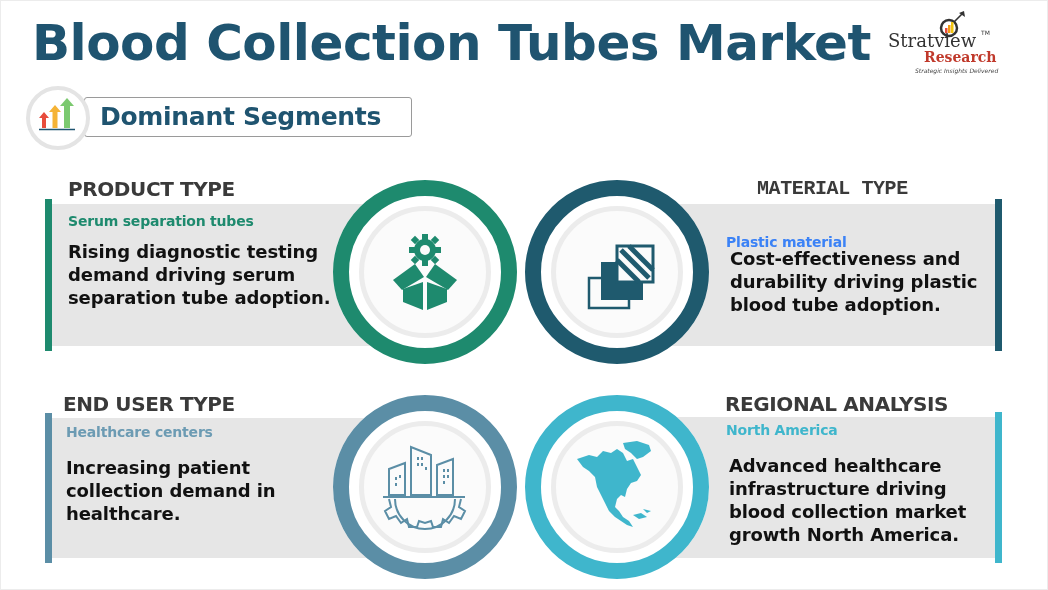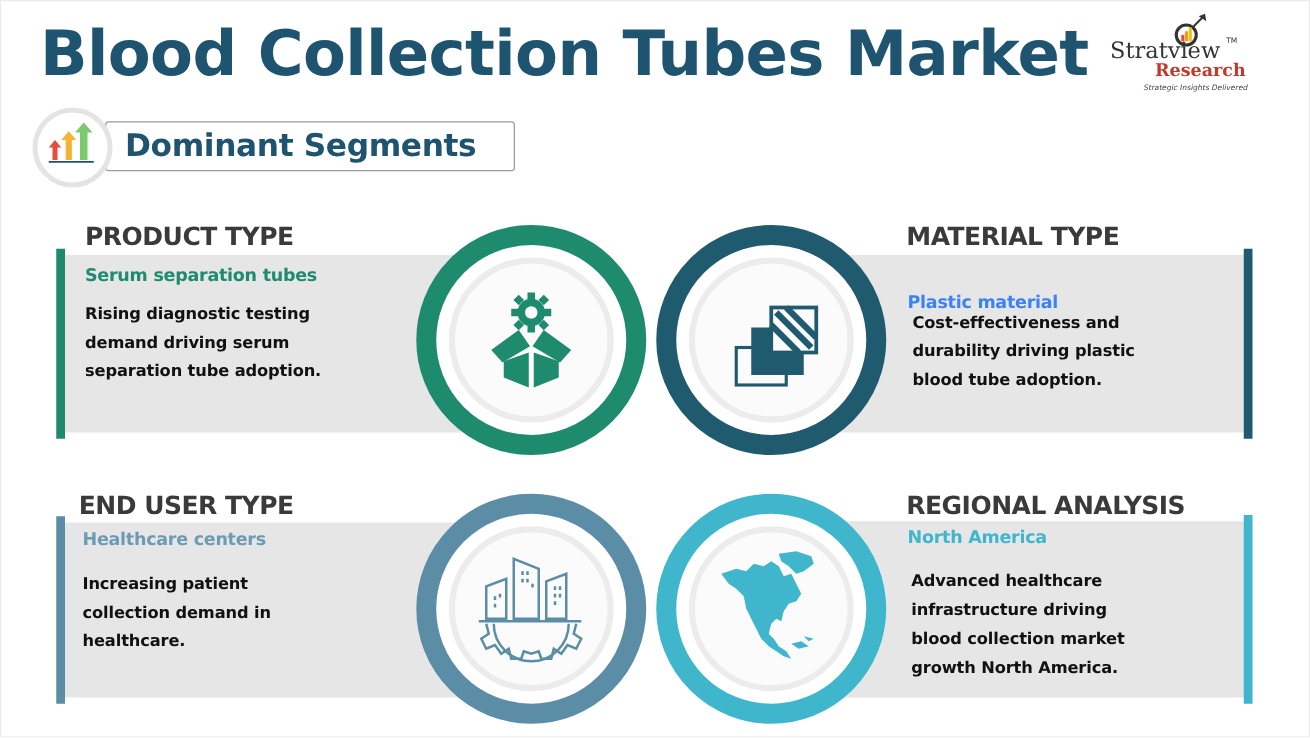--- a/index.html
+++ b/index.html
@@ -16,21 +16,21 @@
   .logo .mag { position: absolute; left: 55px; top: 2px; }
 
   .seg-icon { position: absolute; left: 26px; top: 86px; width: 64px; height: 64px; border-radius: 50%; border: 4px solid #e4e4e4; background: #fff; }
   .seg-box { position: absolute; left: 84px; top: 97px; width: 328px; height: 40px; border: 1px solid #9a9a9a; border-radius: 3px; background: #fff; }
   .seg-label { position: absolute; left: 100px; top: 102px; font-size: 25px; font-weight: bold; color: #1f5470; white-space: nowrap; letter-spacing: -0.3px; }
 
   .heading { position: absolute; font-size: 20px; font-weight: bold; color: #3a3a3a; white-space: nowrap; letter-spacing: -0.4px; }
   .card { position: absolute; background: #e6e6e6; }
   .bar { position: absolute; width: 7px; }
   .sub { position: absolute; font-size: 14px; font-weight: bold; white-space: nowrap; letter-spacing: -0.2px; }
-  .desc { position: absolute; font-size: 13px; font-weight: bold; color: #111; line-height: 23px; letter-spacing: -0.1px; }
+  .desc { position: absolute; font-size: 18px; font-weight: bold; color: #111; line-height: 23px; letter-spacing: -0.1px; }
 
   .ring { position: absolute; width: 184px; height: 184px; border-radius: 50%; background: #fff; }
   .ring .outer { position: absolute; left: 0; top: 0; width: 184px; height: 184px; border-radius: 50%; border: 16px solid; }
   .ring .inner { position: absolute; left: 26px; top: 26px; width: 132px; height: 132px; border-radius: 50%; border: 5px solid #ececec; background: #fbfbfb; }
   .ring svg { position: absolute; left: 42px; top: 42px; }
 </style>
 </head>
 <body>
 
 <div class="frame"></div>
@@ -90,21 +90,21 @@
       </g>
       <polygon points="18,58 40,42 49,55 27,68"></polygon>
       <polygon points="82,58 60,42 51,55 73,68"></polygon>
       <polygon points="28,67 48,60 48,88 28,80"></polygon>
       <polygon points="72,67 52,60 52,88 72,80"></polygon>
     </g>
     <circle cx="50" cy="28" r="5" fill="#fbfbfb"></circle>
   </svg>
 </div>
 
-<div class="heading" style="left:725px;top:177px;">MATERIAL TYPE</div>
+<div class="heading" style="left:757px;top:177px;font-family:Liberation Mono, monospace;">MATERIAL TYPE</div>
 <div class="card" style="left:600px;top:204px;width:396px;height:142px;"></div>
 <div class="bar" style="left:995px;top:199px;height:152px;background:#1f5a6e;"></div>
 <div class="sub" style="left:726px;top:211px;color:#3b82f6;margin-top:23px;">Plastic material</div>
 <div class="desc" style="left:730px;top:247px;">
   <div>Cost-effectiveness and</div>
   <div>durability driving plastic</div>
   <div>blood tube adoption.</div>
 </div>
 <div class="ring" style="left:525px;top:180px;">
   <div class="outer" style="border-color:#1f5a6e;"></div>

